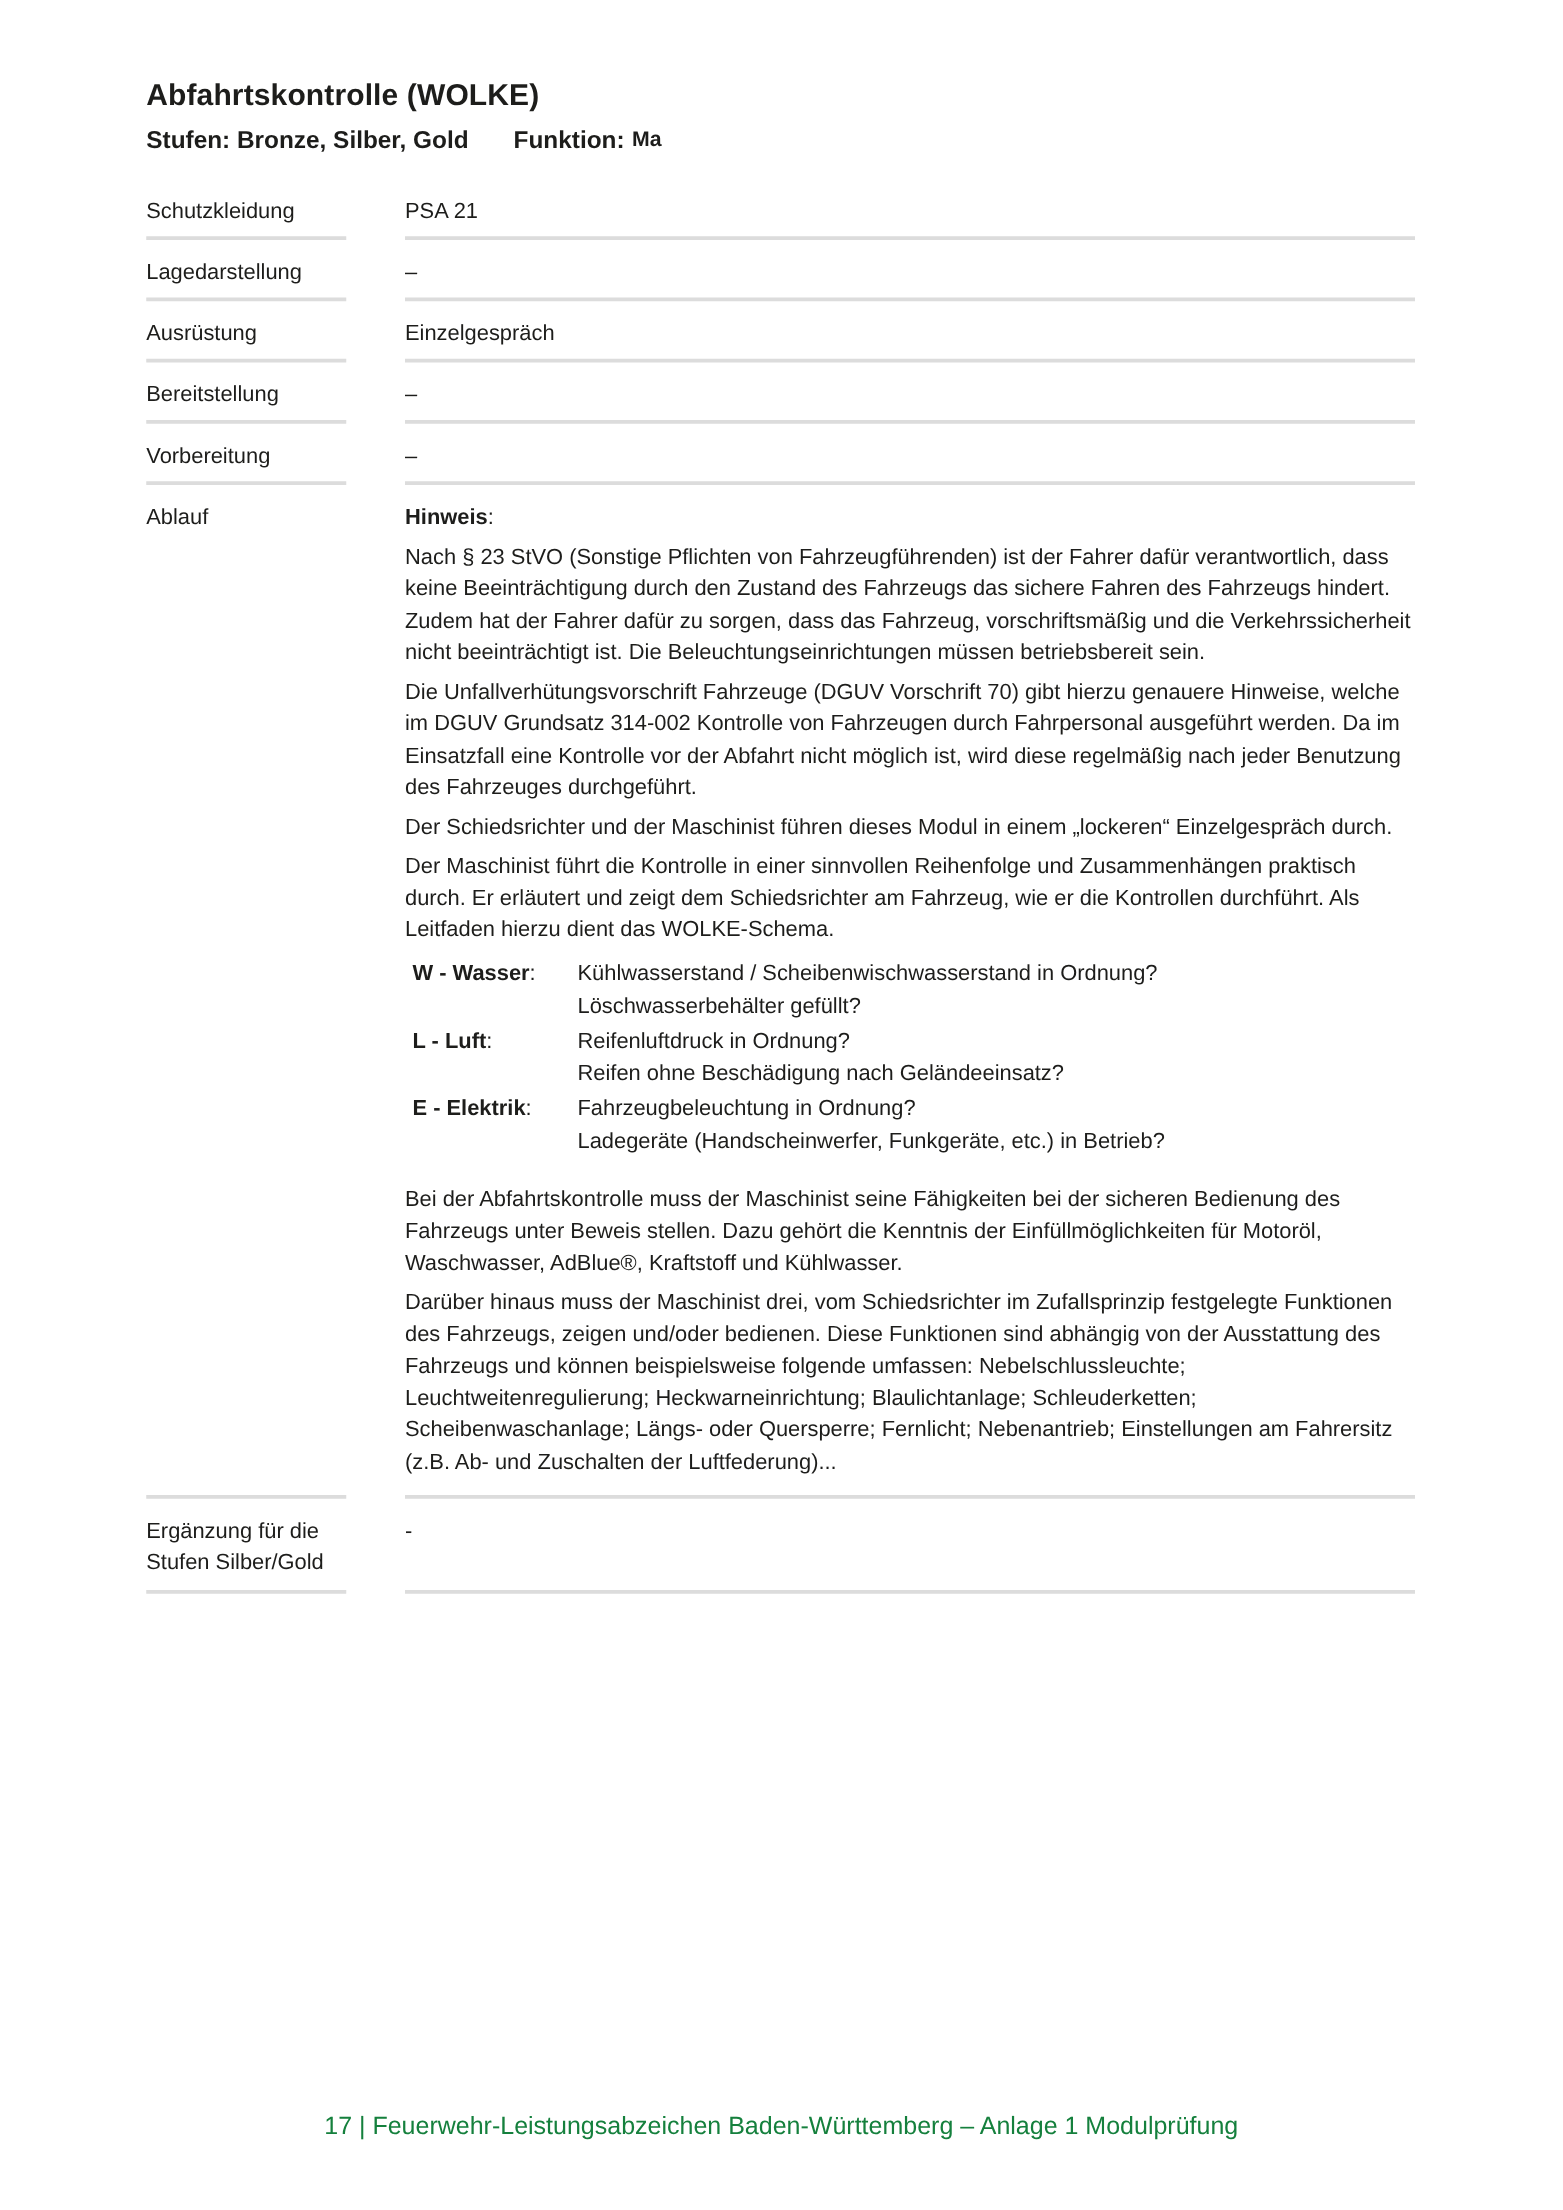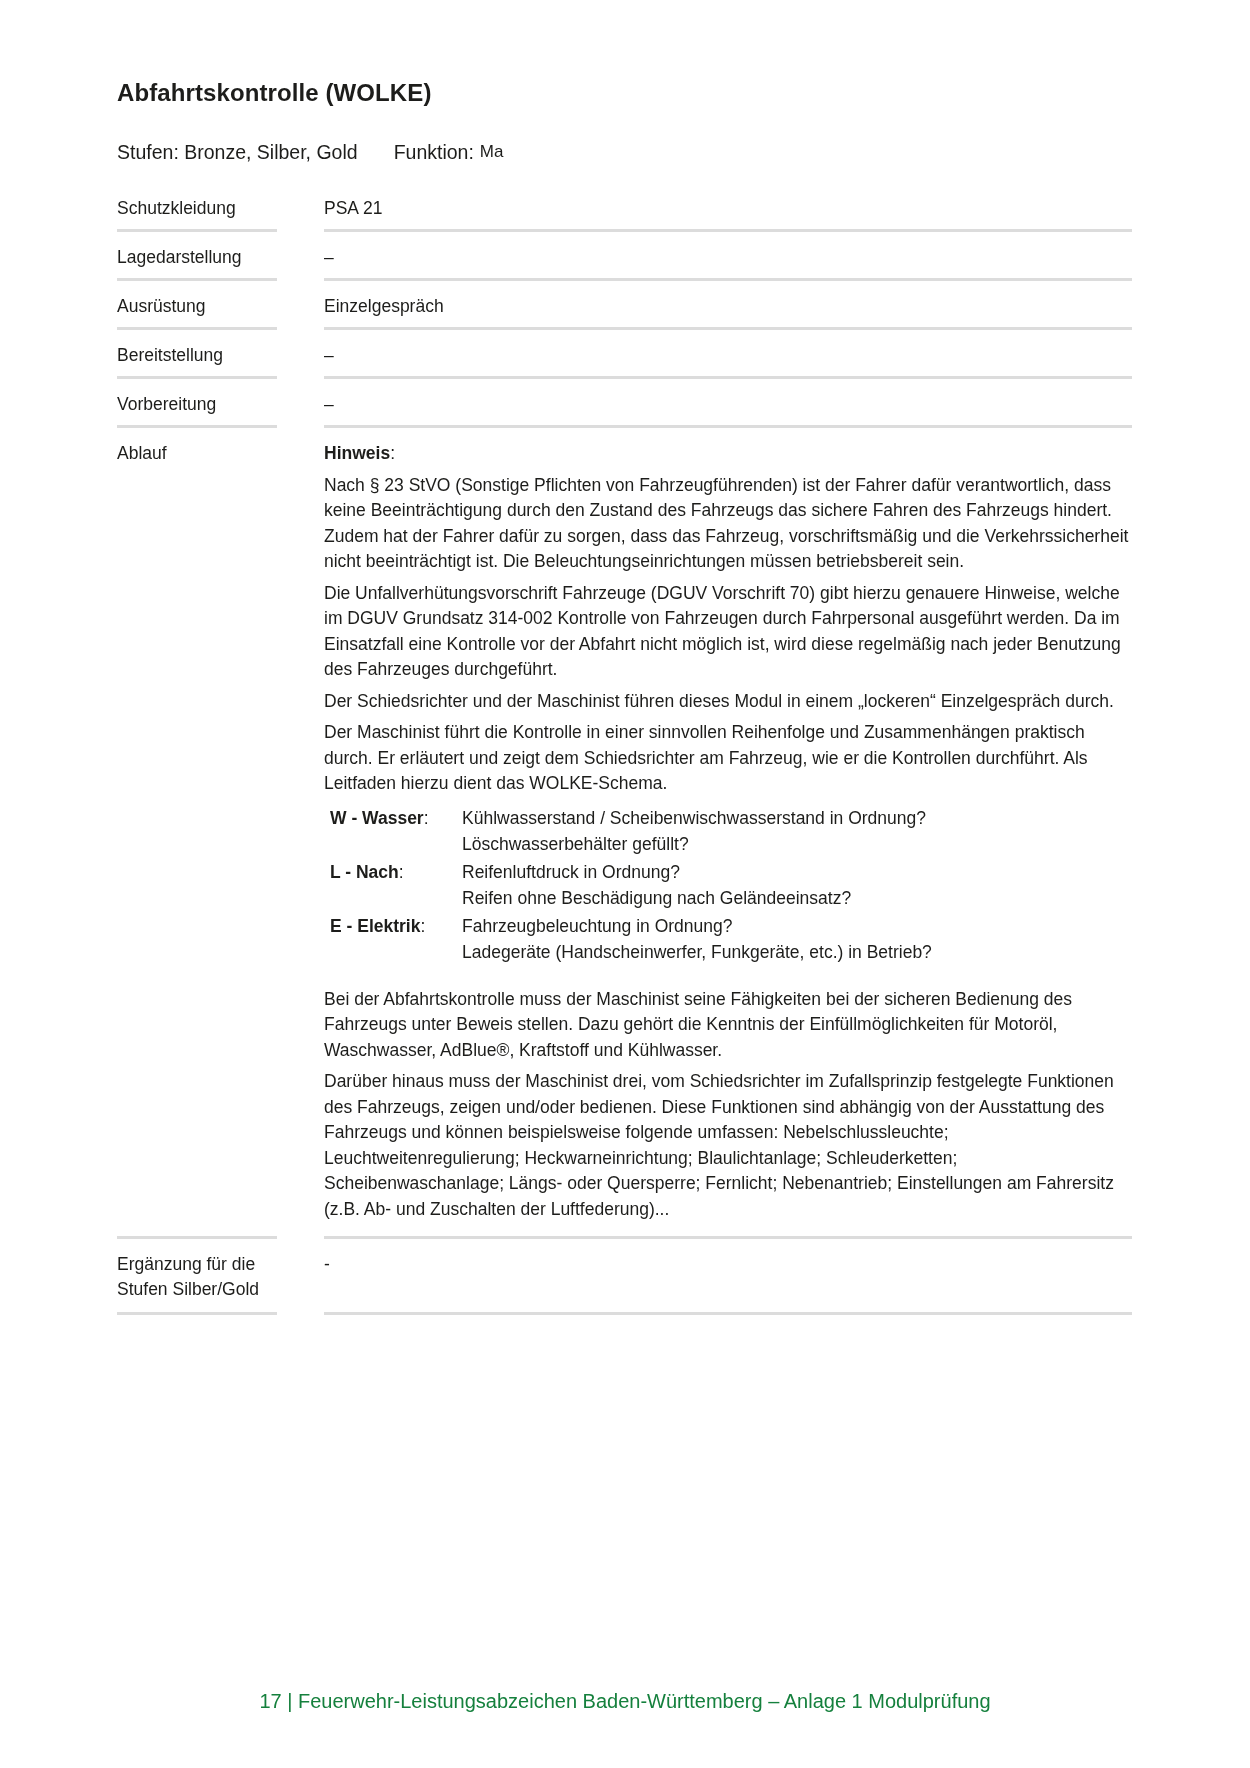--- a/index.html
+++ b/index.html
@@ -1,20 +1,20 @@
 <!DOCTYPE html>
 <html><head>
 <meta charset="utf-8">
 <style>
   html, body { margin: 0; padding: 0; background: #ffffff; }
   body { width: 1250px; height: 1768px; position: relative; overflow: hidden;
          font-family: "Liberation Sans", sans-serif; color: #1d1d1b; }
-  .page { position: absolute; left: 117px; top: 78px; width: 1015px; }
+  .page { position: absolute; left: 117px; top: 62px; width: 1015px; }
   h1 { font-size: 24px; font-weight: bold; margin: 0; line-height: 30px; letter-spacing: 0.1px; }
-  .sub { margin-top: 30px; font-size: 19.5px; font-weight: normal; display: flex; line-height: 28px; }
+  .sub { margin-top: 6px; font-size: 19.5px; font-weight: bold; display: flex; line-height: 28px; }
   .sub .f { margin-left: 36px; }
   .sub .fv { font-size: 17px; }
   .table { margin-top: 30px; }
   .row { display: flex; gap: 31px; }
   .lab { width: 160px; font-size: 17.5px; line-height: 25px; padding-top: 0; padding-bottom: 8px;
          border-bottom: 3px solid #dcdcdc; margin-right: 16px; }
   .val { flex: 1; font-size: 17.5px; line-height: 25px; padding-bottom: 8px;
          border-bottom: 3px solid #dcdcdc; }
   .row + .row .lab, .row + .row .val { padding-top: 13px; }
   .val p { margin: 0 0 6px 0; line-height: 25.5px; }
@@ -72,21 +72,21 @@
 
         <div class="wolke">
           <div class="wrow">
             <div class="wkey"><span>W - Wasser</span><span class="colon">:</span></div>
             <div class="wval">
               <div>Kühlwasserstand / Scheibenwischwasserstand in Ordnung?</div>
               <div>Löschwasserbehälter gefüllt?</div>
             </div>
           </div>
           <div class="wrow">
-            <div class="wkey"><span>L - Nach</span><span class="colon">:</span></div>
+            <div class="wkey"><span>L - Luft</span><span class="colon">:</span></div>
             <div class="wval">
               <div>Reifenluftdruck in Ordnung?</div>
               <div>Reifen ohne Beschädigung nach Geländeeinsatz?</div>
             </div>
           </div>
           <div class="wrow">
             <div class="wkey"><span>E - Elektrik</span><span class="colon">:</span></div>
             <div class="wval">
               <div>Fahrzeugbeleuchtung in Ordnung?</div>
               <div>Ladegeräte (Handscheinwerfer, Funkgeräte, etc.) in Betrieb?</div>

